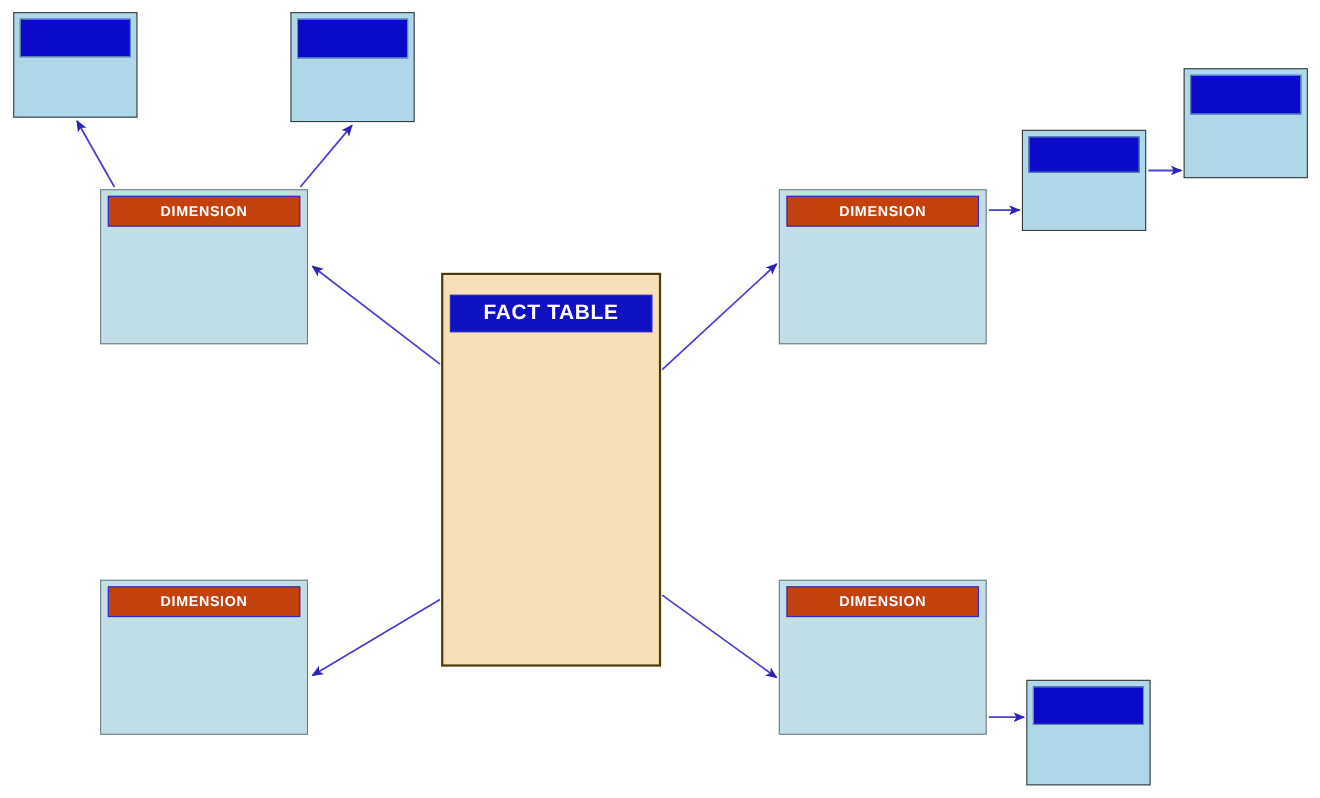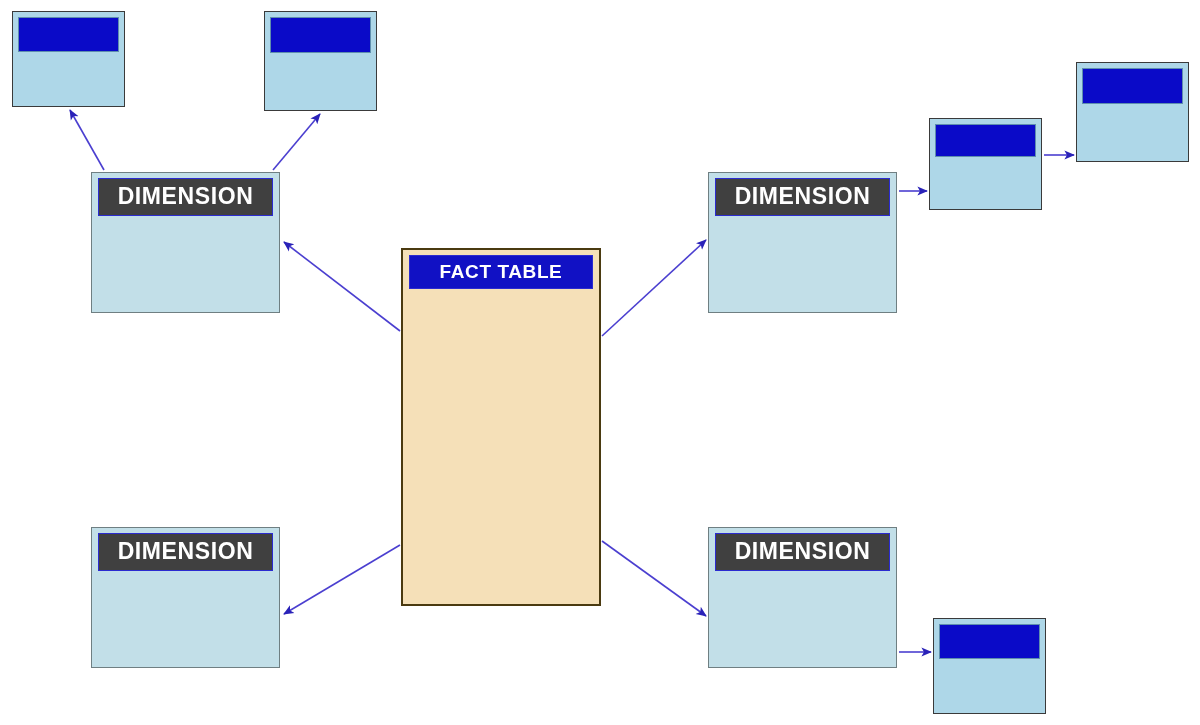--- a/index.html
+++ b/index.html
@@ -36,35 +36,35 @@
     z-index: 2;
   }
   .node.dim {
     border: 1px solid #6f7f82;
     background: #c2dfe8;
     padding: 5px 6px;
   }
   .node.fact {
     border: 2px solid #4a3a10;
     background: #f5e0b8;
-    padding: 5px 6px;
+    padding: 18px 6px;
   }
   .node .titlebar {
     box-sizing: border-box;
     width: 100%;
     background: #0a0ac0;
     color: #ffffff;
     font-weight: bold;
     text-align: center;
     letter-spacing: 0.6px;
     line-height: 1.0;
   }
   .node.dim .titlebar {
-    background: #404040;
-    font-size: 23px;
+    background: #c2410c;
+    font-size: 13px;
     padding: 6px 0 7px 0;
     border: 1px solid #2b2bd0;
   }
   .node.fact .titlebar {
     background: #1111c4;
     font-size: 19px;
     padding: 6px 0 7px 0;
     border: 1px solid #2b2bd0;
   }
   .node.sub .titlebar {

